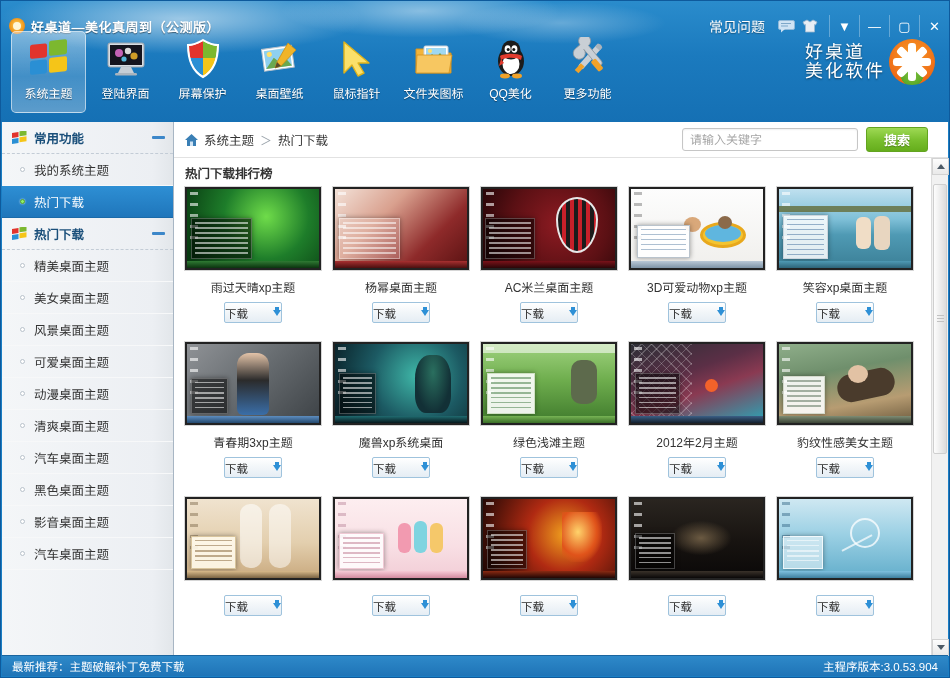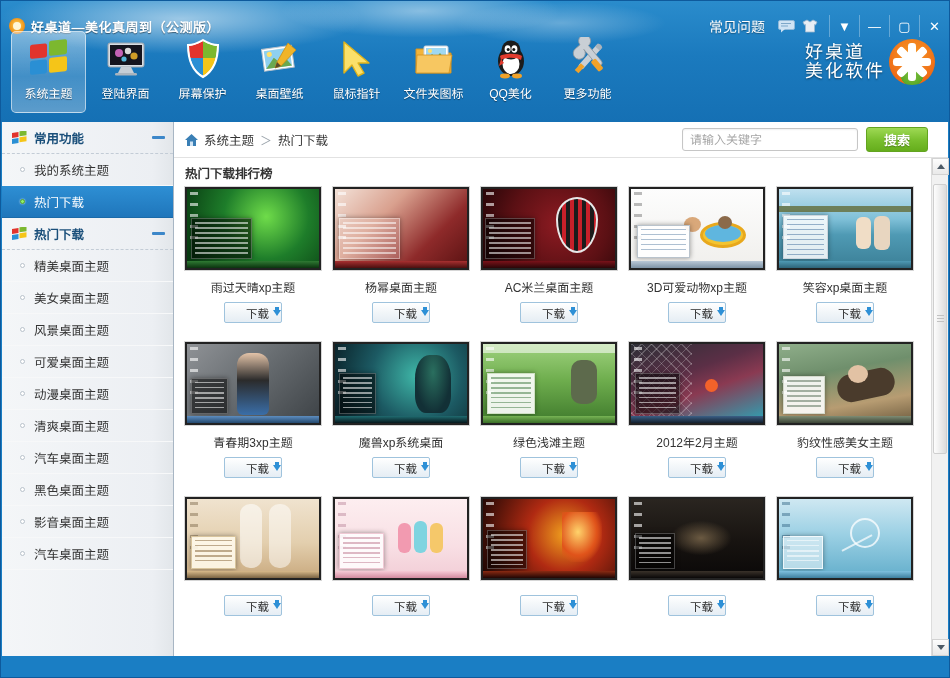--- a/index.html
+++ b/index.html
@@ -246,21 +246,21 @@
   }
   .thumb-inner { width: 100%; height: 100%; position: relative; overflow: hidden; }
   .card-name {
     margin-top: 7px; font-size: 12px; color: #333333;
     white-space: nowrap; text-align: center;
   }
   .dl-btn {
     margin-top: 7px; width: 58px; height: 21px;
     border: 1px solid #9fc3dd; border-radius: 2px;
     background: linear-gradient(180deg, #ffffff 0%, #f2f6f9 48%, #e5edf4 100%);
-    display: flex; align-items: center; justify-content: flex-end;
+    display: flex; align-items: center; justify-content: space-between;
     font-size: 11.5px; color: #2b2b2b;
   }
   .dl-arrow {
     display: inline-block; margin-left: 4px;
     width: 0; height: 0;
     border-left: 4px solid transparent; border-right: 4px solid transparent;
     border-top: 6px solid #2e90d6;
     position: relative;
   }
   .dl-arrow::before {
@@ -938,14 +938,18 @@
             <div id="sb-grip"></div>
           </div>
         <div class="sb-arrow down">
             <span class="tri-down"></span>
           </div>
       </div>
     </div>
   </div>
 
 
+  <div id="statusbar">
+    <div id="status-left">最新推荐：主题破解补丁免费下载</div>
+    <div id="status-right">主程序版本:3.0.53.904</div>
+  </div>
 
 </div>
 
 </body></html>

